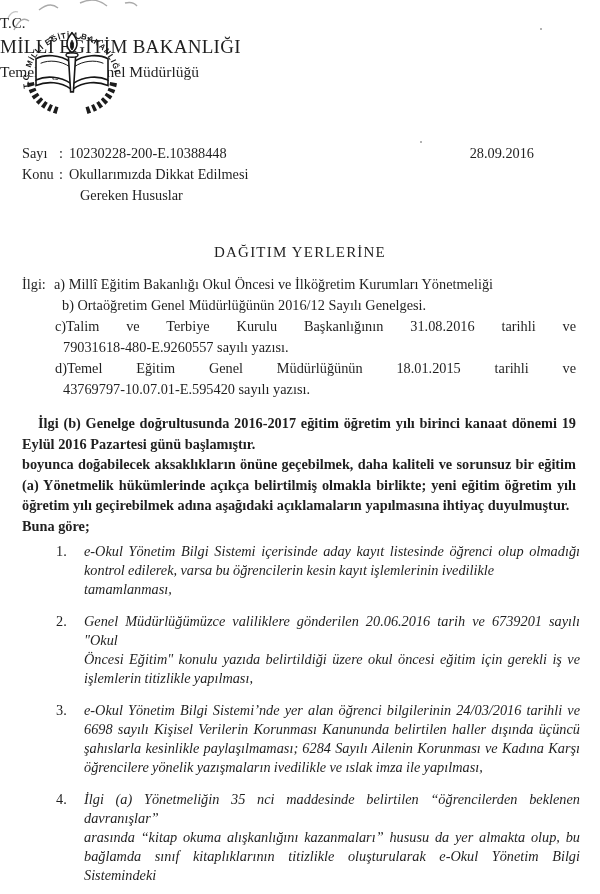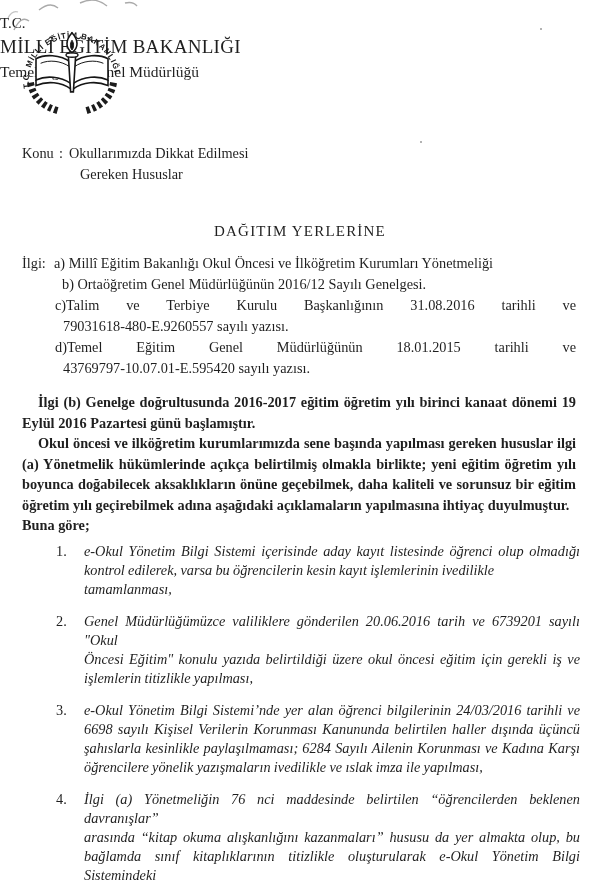--- a/index.html
+++ b/index.html
@@ -93,20 +93,24 @@
   </svg>
 
   <div class="letterhead">
     <div class="lh-tc">T.C.</div>
     <div class="lh-ministry">MİLLÎ EĞİTİM BAKANLIĞI</div>
     <div class="lh-dept">Temel Eğitim Genel Müdürlüğü</div>
   </div>
 
   <div class="meta">
     <div class="meta-row">
+      <span class="m-label">Sayı</span><span class="m-sep">:</span><span>10230228-200-E.10388448</span>
+      <span class="date">28.09.2016</span>
+    </div>
+    <div class="meta-row">
       <span class="m-label">Konu</span><span class="m-sep">:</span><span>Okullarımızda Dikkat Edilmesi</span>
     </div>
     <div class="konu2">Gereken Hususlar</div>
   </div>
 
   <div class="recipient">DAĞITIM YERLERİNE</div>
 
   <div class="refs">
     <div class="ref-a">
       <span class="ref-label">İlgi:</span>
@@ -118,23 +122,22 @@
     <div class="ref-j">d)Temel Eğitim Genel Müdürlüğünün 18.01.2015 tarihli ve</div>
     <div class="ref-c2">43769797-10.07.01-E.595420 sayılı yazısı.</div>
   </div>
 
   <div class="bodytext">
     <div>
       <span class="jline fline">İlgi (b) Genelge doğrultusunda 2016-2017 eğitim öğretim yılı birinci kanaat dönemi 19</span>
       <span class="bl">Eylül 2016 Pazartesi günü başlamıştır.</span>
     </div>
     <div>
-      <span class="jline fline">Okul öncesi ve ilköğretim kurumlarımızda sene başında yapılması gereken hususlar ilgi</span>
+      <span class="jline">boyunca doğabilecek aksaklıkların önüne geçebilmek, daha kaliteli ve sorunsuz bir eğitim</span>
       <span class="jline">(a) Yönetmelik hükümlerinde açıkça belirtilmiş olmakla birlikte; yeni eğitim öğretim yılı</span>
-      <span class="jline">boyunca doğabilecek aksaklıkların önüne geçebilmek, daha kaliteli ve sorunsuz bir eğitim</span>
       <span class="bl">öğretim yılı geçirebilmek adına aşağıdaki açıklamaların yapılmasına ihtiyaç duyulmuştur.</span>
     </div>
     <div>Buna göre;</div>
   </div>
 
   <div class="list">
 
     <div class="list-item">
       <span class="num">1.</span>
       <span class="item-text">
@@ -158,21 +161,21 @@
         <span class="jline">e-Okul Yönetim Bilgi Sistemi’nde yer alan öğrenci bilgilerinin 24/03/2016 tarihli ve</span>
         <span class="jline">6698 sayılı Kişisel Verilerin Korunması Kanununda belirtilen haller dışında üçüncü</span>
         <span class="jline">şahıslarla kesinlikle paylaşılmaması; 6284 Sayılı Ailenin Korunması ve Kadına Karşı</span>
         <span class="bl">öğrencilere yönelik yazışmaların ivedilikle ve ıslak imza ile yapılması,</span>
       </span>
     </div>
 
     <div class="list-item">
       <span class="num">4.</span>
       <span class="item-text">
-        <span class="jline">İlgi (a) Yönetmeliğin 76 nci maddesinde belirtilen “öğrencilerden beklenen davranışlar”</span>
+        <span class="jline">İlgi (a) Yönetmeliğin 35 nci maddesinde belirtilen “öğrencilerden beklenen davranışlar”</span>
         <span class="jline">arasında “kitap okuma alışkanlığını kazanmaları” hususu da yer almakta olup, bu</span>
         <span class="jline">bağlamda sınıf kitaplıklarının titizlikle oluşturularak e-Okul Yönetim Bilgi Sistemindeki</span>
 
       </span>
     </div>
 
   </div>
 </div>
 
 </body></html>

